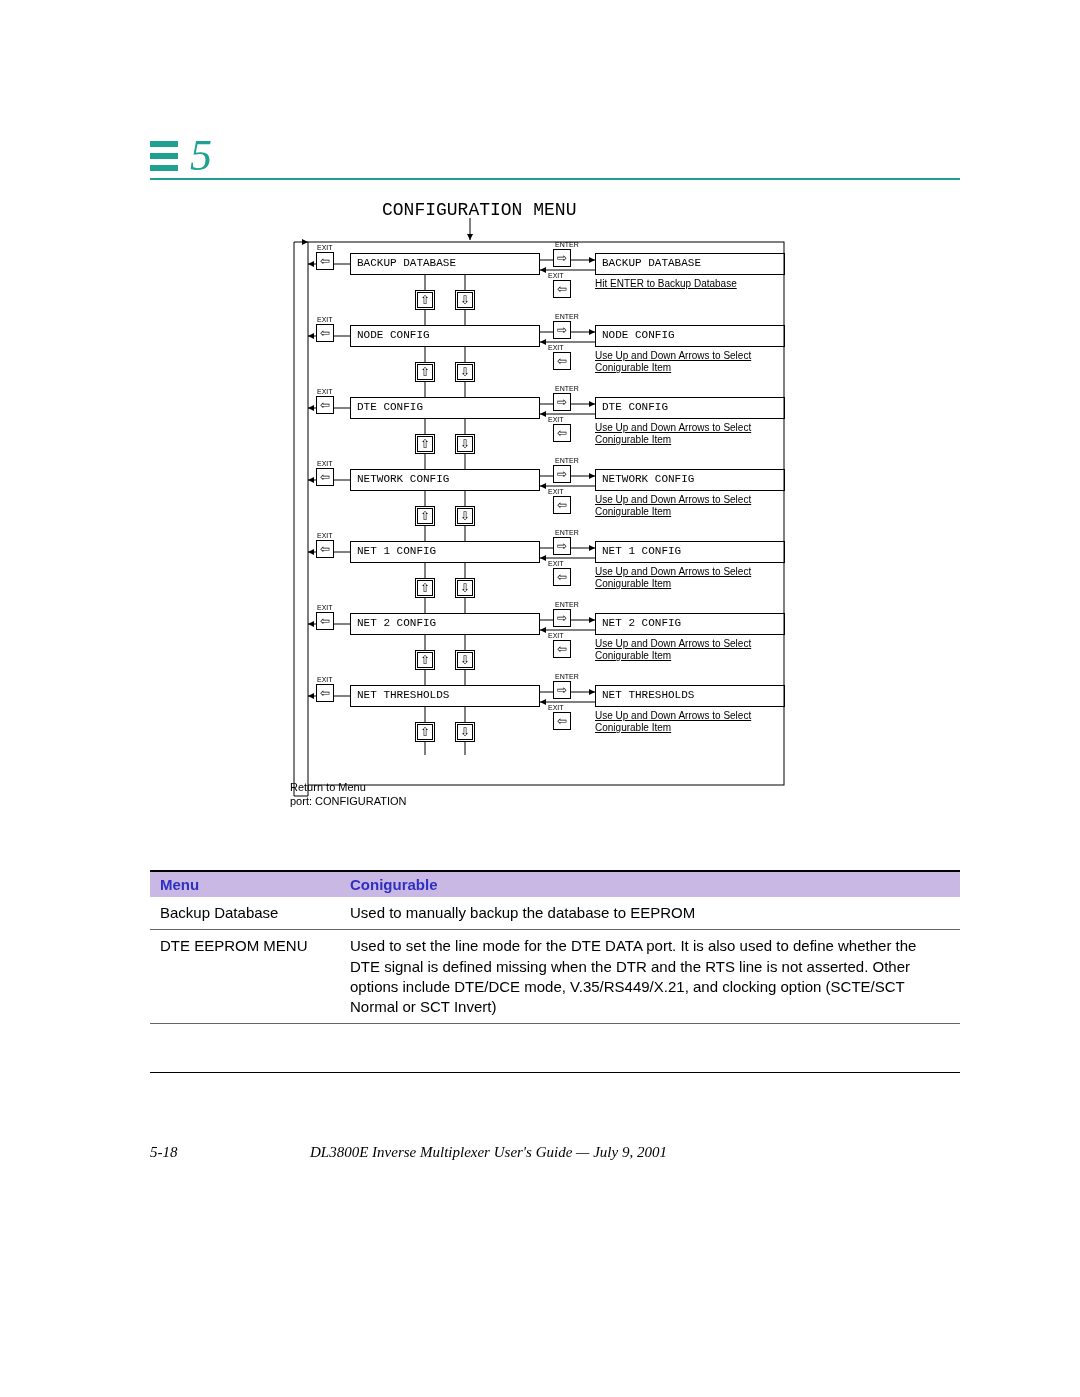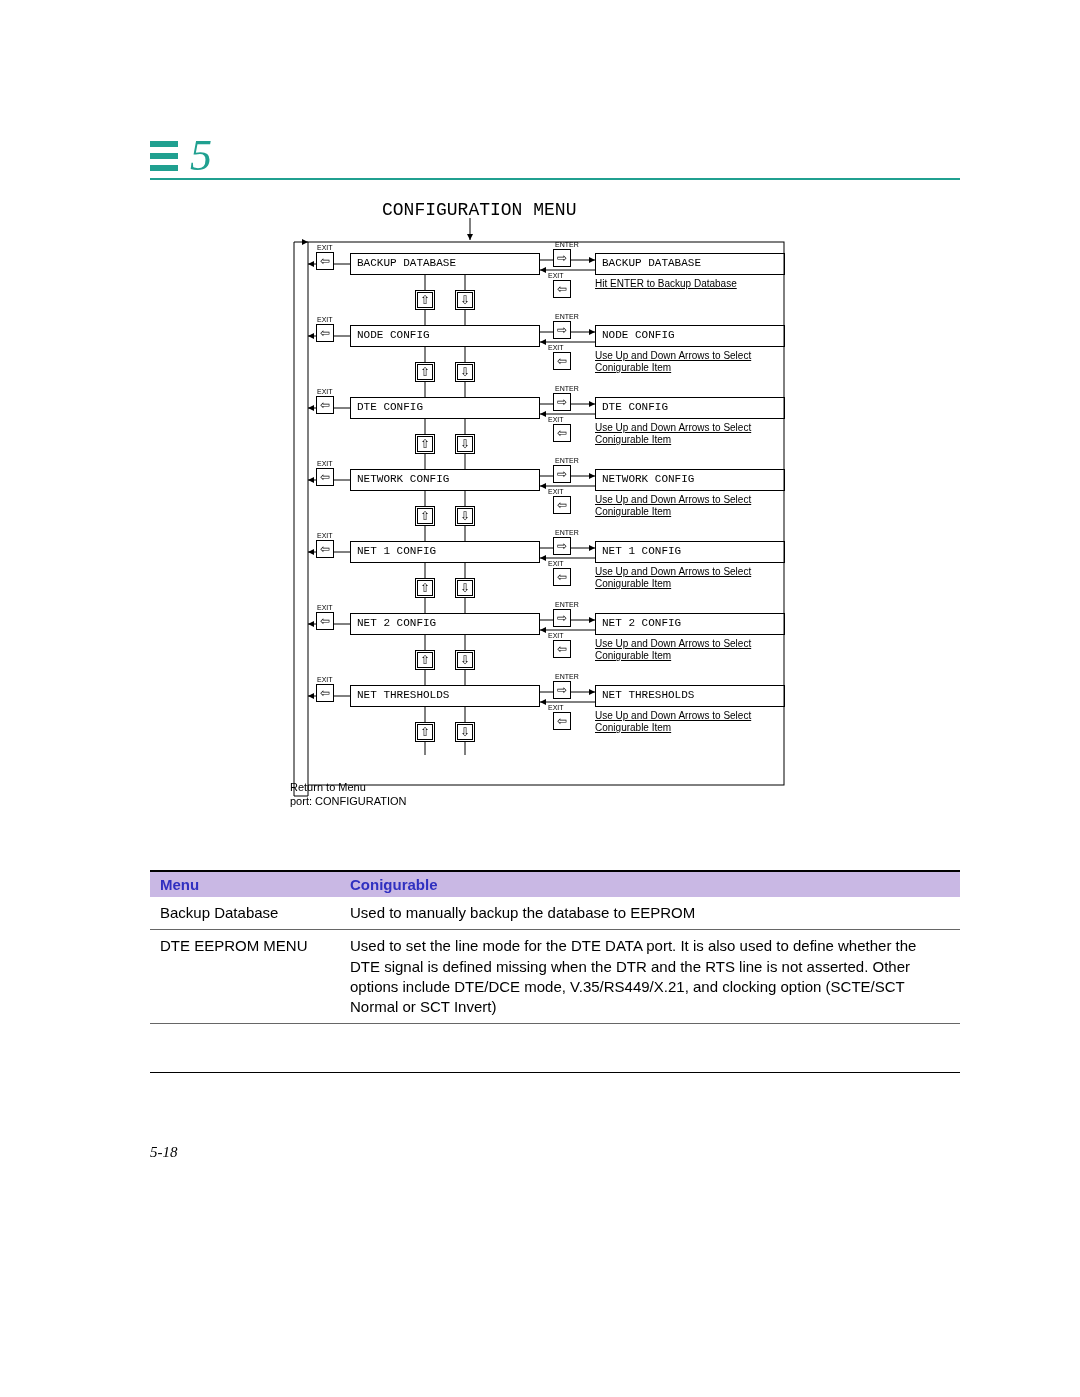--- a/index.html
+++ b/index.html
@@ -407,15 +407,16 @@
       <tr>
         <td class="menu-col">DTE EEPROM MENU</td>
         <td>Used to set the line mode for the DTE DATA port. It is also used to define whether the DTE signal is defined missing when the DTR and the RTS line is not asserted. Other options include DTE/DCE mode, V.35/RS449/X.21, and clocking option (SCTE/SCT Normal or SCT Invert)</td>
       </tr>
     </tbody>
   </table>
 
   <div class="footer-rule"></div>
   <div class="footer">
     <div class="page-num">5-18</div>
+    <div class="footer-title">DL3800E Inverse Multiplexer User's Guide — July 9, 2001</div>
   </div>
 
 </div>
 
 </body></html>

